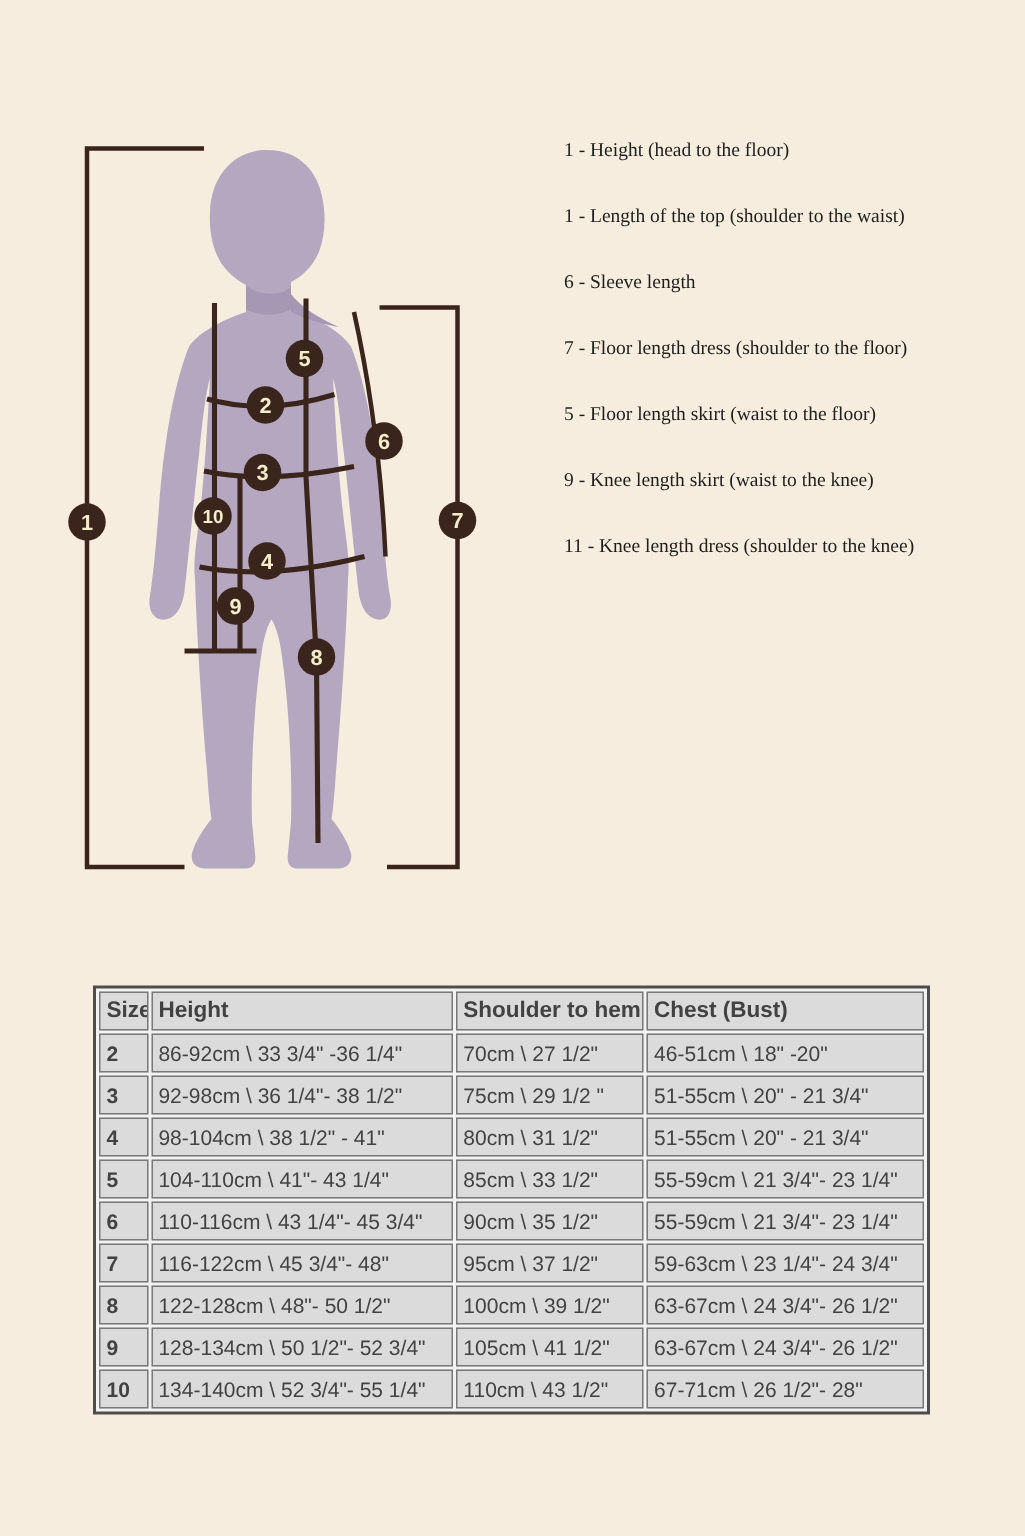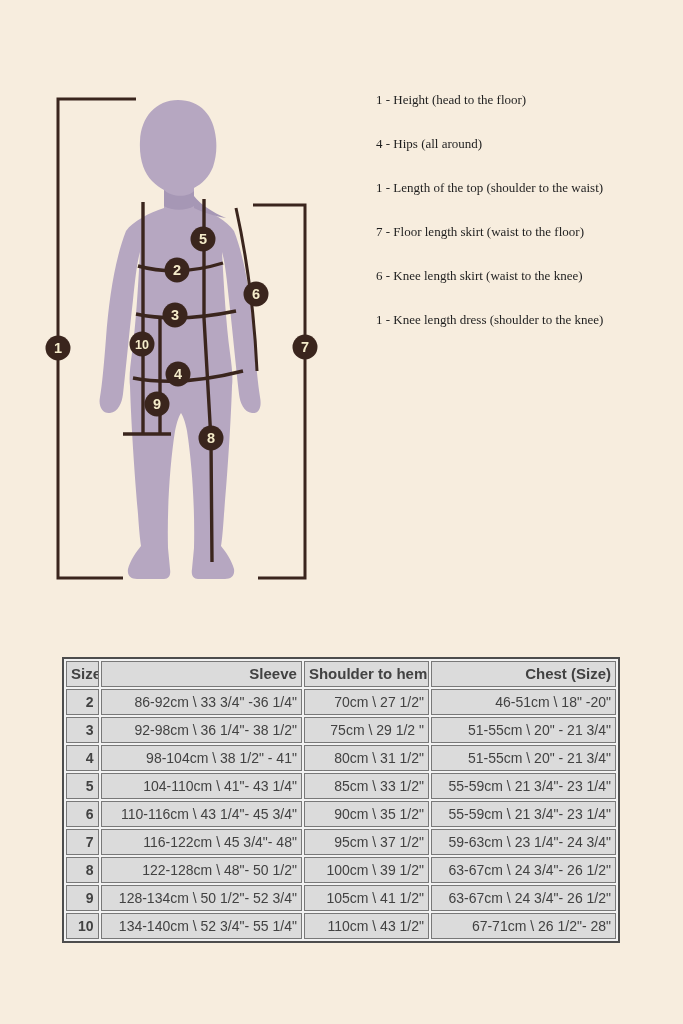--- a/index.html
+++ b/index.html
@@ -39,21 +39,21 @@
   .size-table {
     position: absolute; left: 62px; top: 657px; width: 558px;
     border-collapse: separate; border-spacing: 2px;
     background: var(--table-gap, #f2f2f2);
     border: 2px solid var(--table-border, #4d4d4d);
     table-layout: fixed;
   }
   .size-table th, .size-table td {
     border: 1px solid var(--cell-border, #787878);
     background: var(--table-cell-bg, #dbdbdb);
-    text-align: right; vertical-align: middle;
+    text-align: left; vertical-align: middle;
     color: var(--table-text, #424242);
     font-size: 14px; line-height: 18px; padding: 3px 4px;
     white-space: nowrap; overflow: hidden; margin-left: 20px;
   }
   .size-table th { font-weight: bold; font-size: 15px; }
   .size-table td.size-col { font-weight: bold; }
   .col-size { width: 6%; } .col-height { width: 37%; }
   .col-shoulder { width: 23%; } .col-chest { width: 34%; }
 </style>
 </head>
@@ -163,40 +163,41 @@
         <text x="157" y="409">9</text>
       </g>
     <g class="badge">
       <circle cx="142" cy="344" r="12.5"></circle>
         <text x="142" y="348.5" class="badge-small">10</text>
       </g>
   </svg>
 
   <div class="legend">
       <div class="legend-item">1 - Height (head to the floor)</div>
-      <div class="legend-item">4 - Hips (all around)</div>
       <div class="legend-item">1 - Length of the top (shoulder to the waist)</div>
-      <div class="legend-item">7 - Floor length skirt (waist to the floor)</div>
-      <div class="legend-item">6 - Knee length skirt (waist to the knee)</div>
-      <div class="legend-item">1 - Knee length dress (shoulder to the knee)</div>
+      <div class="legend-item">6 - Sleeve length</div>
+      <div class="legend-item">7 - Floor length dress (shoulder to the floor)</div>
+      <div class="legend-item">5 - Floor length skirt (waist to the floor)</div>
+      <div class="legend-item">9 - Knee length skirt (waist to the knee)</div>
+      <div class="legend-item">11 - Knee length dress (shoulder to the knee)</div>
     </div>
 
   <table class="size-table">
     <colgroup>
       <col class="col-size">
         <col class="col-height">
         <col class="col-shoulder">
         <col class="col-chest">
     </colgroup>
     <thead>
       <tr>
         <th>Size</th>
-        <th>Sleeve</th>
+        <th>Height</th>
         <th>Shoulder to hem</th>
-        <th>Chest (Size)</th>
+        <th>Chest (Bust)</th>
       </tr>
     </thead>
     <tbody>
         <tr>
           <td class="size-col">2</td>
           <td>86-92cm \ 33 3/4" -36 1/4"</td>
           <td>70cm \ 27 1/2"</td>
           <td>46-51cm \ 18" -20"</td>
         </tr>
         <tr>

